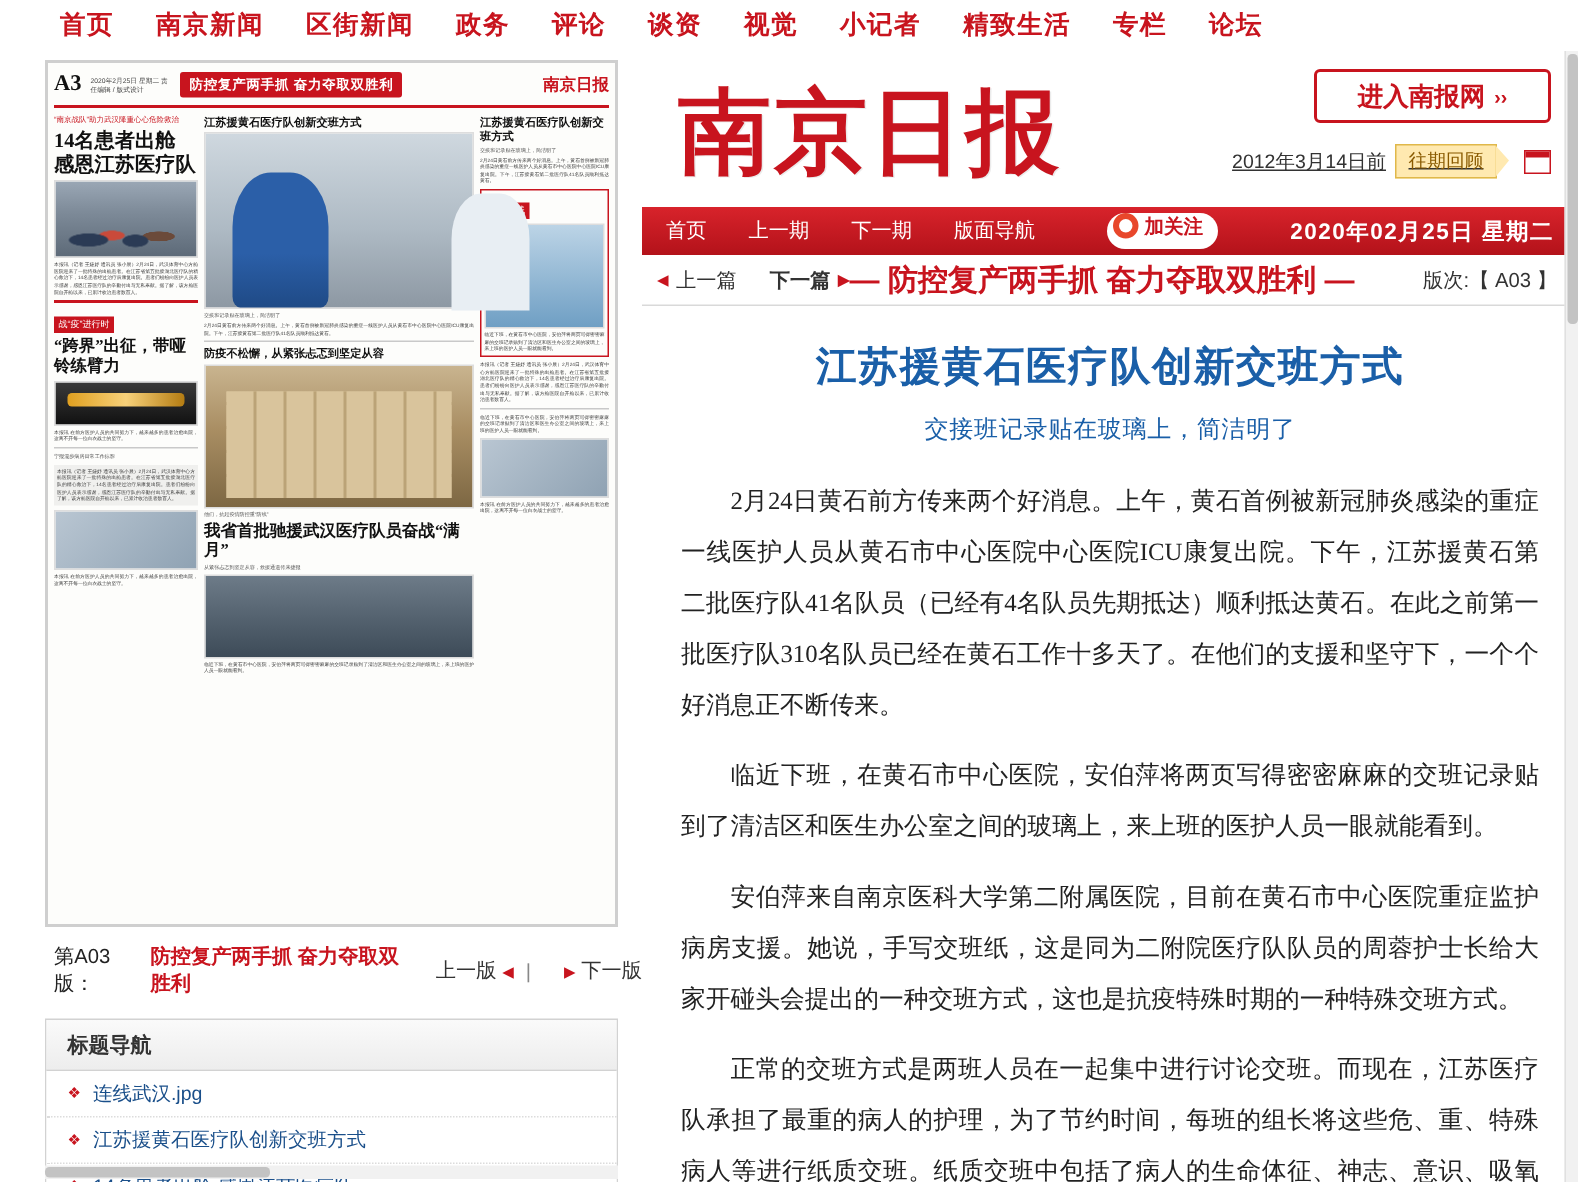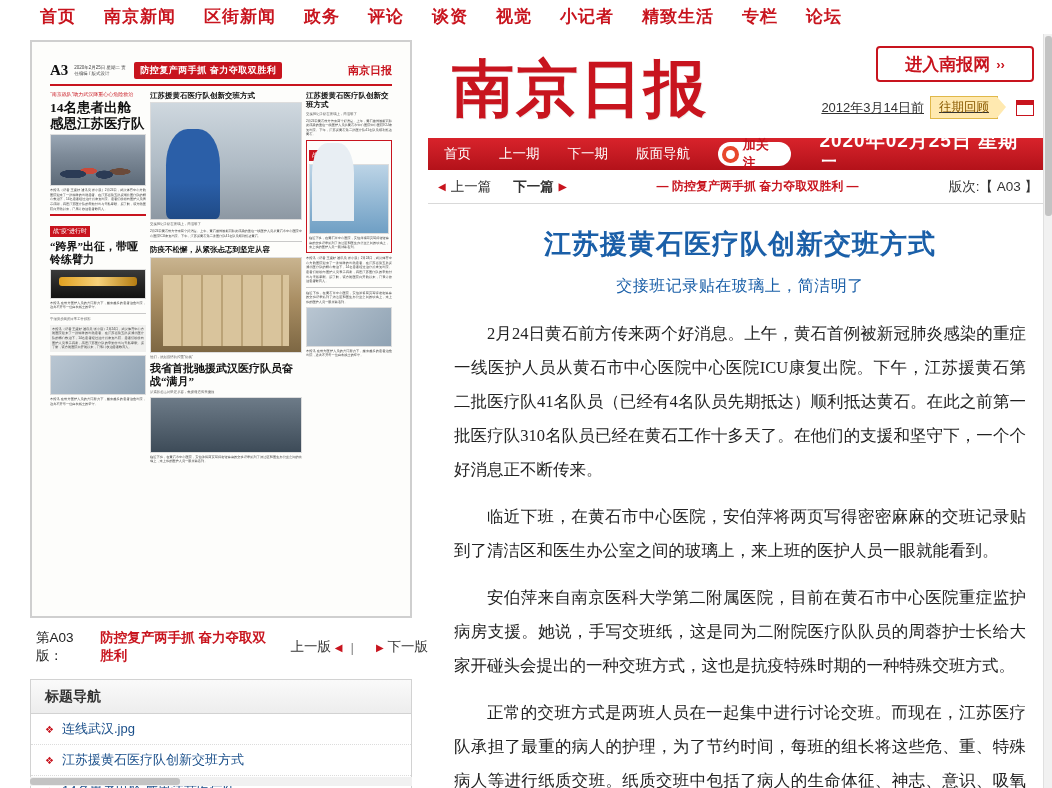--- a/index.html
+++ b/index.html
@@ -44,21 +44,21 @@
     position: relative;
   }
 
   .paper-thumb {
     width: 382px;
     height: 578px;
     border: 2px solid #cfcfcf;
     background: #fdfdfb;
     position: relative;
     overflow: hidden;
-    padding: 18px;
+    padding: 4px;
   }
   .pt-masthead {
     display: flex;
     align-items: center;
     border-bottom: 2px solid #c8141e;
     padding-bottom: 3px;
     height: 26px;
     gap: 6px;
   }
   .pt-a3 {
@@ -283,57 +283,57 @@
     color: #fff;
     padding-left: 16px;
     gap: 28px;
     font-size: 13.5px;
   }
   .redbar .item { color: #fff; white-space: nowrap; }
   .follow {
     margin-left: auto; margin-right: 0;
     background: #fff; color: #c8141e;
     border-radius: 13px;
-    height: 24px; display: flex; align-items: center; gap: 4px;
+    height: 24px; display: flex; gap: 4px;
     padding: 0 10px 0 4px;
     font-size: 13px; font-weight: bold;
     position: relative;
   }
   .follow .dot {
     width: 17px; height: 17px; border-radius: 50%;
     background: #e8472b; display:inline-block;
     position: relative;
   }
   .follow .dot::after{
     content:""; position:absolute; left:4px; top:4px;
     width:9px;height:9px;border-radius:50%;background:#fff;
   }
   .redbar-date {
     margin-left: auto;
     padding-right: 16px;
-    font-size: 19px; font-weight: bold; color: #fff;
+    font-size: 15px; font-weight: bold; color: #fff;
     letter-spacing: 1px;
   }
 
   .artbar {
     height: 34px;
     display: flex; align-items: center;
     border-bottom: 1px solid #d9d9d9;
     padding: 0 14px 0 10px;
     font-size: 13.5px; color: #333;
     gap: 0;
   }
   .artbar .prev, .artbar .next {
     display: inline-flex; align-items: center; gap: 5px; color: #333;
   }
   .artbar .next { margin-left: 22px; font-weight: bold; }
   .artbar .tri-l { color: #c8141e; font-size: 10px; }
   .artbar .tri-r { color: #c8141e; font-size: 10px; }
   .artbar .center {
-    flex: 1; text-align: center; color: #c8141e; font-weight: bold; font-size: 12px;
+    flex: 1; text-align: left; color: #c8141e; font-weight: bold; font-size: 20px;
   }
   .artbar .banci { color: #333; white-space: nowrap; }
 
   .article {
     padding: 16px 26px 0 26px;
     height: 584px;
     overflow: hidden;
   }
   .art-title {
     text-align: center;

